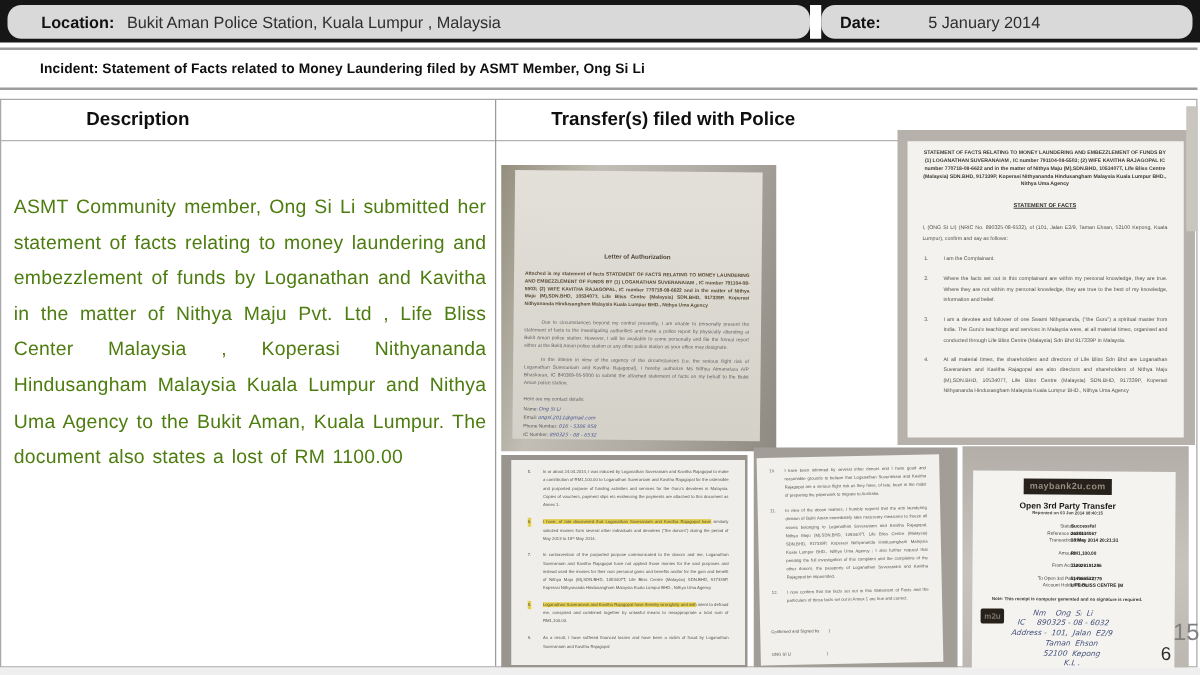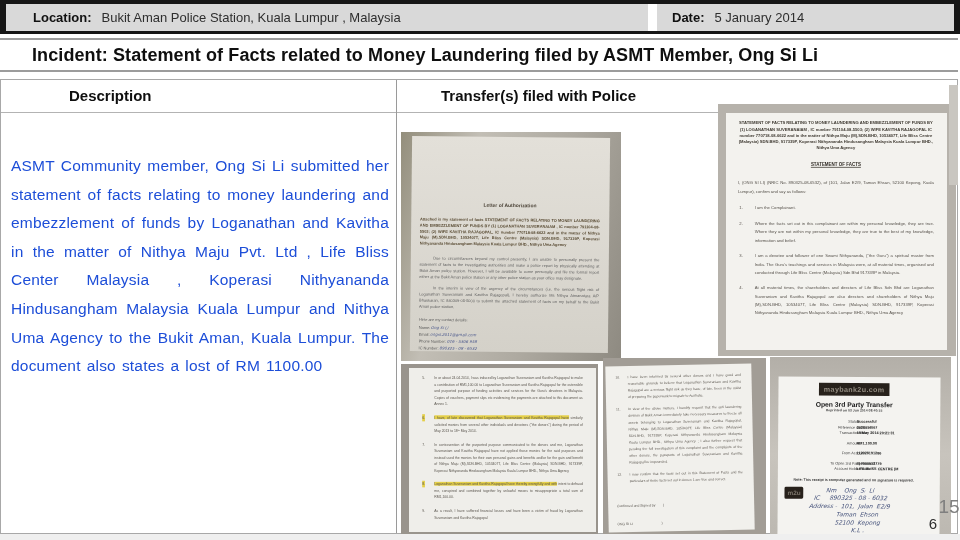--- a/index.html
+++ b/index.html
@@ -1,39 +1,39 @@
 <!DOCTYPE html>
 <html><head>
 <meta charset="utf-8">
 <style>
   * { margin:0; padding:0; box-sizing:border-box; }
   html,body { width:960px; height:540px; background:#fff; font-family:"Liberation Sans",sans-serif; }
   #slide { position:relative; width:960px; height:540px; background:#fff; overflow:hidden; }
 
   
   .topbar { position:absolute; left:0; top:0; width:960px; height:34px; background:#161616; }
-  .topcell { position:absolute; top:4px; height:27px; background:#d9d9d9; display:flex; align-items:center; font-size:13px; color:#2e2e2e; }
+  .topcell { position:absolute; top:4px; height:27px; background:#d9d9d9; display:flex; align-items:center; font-size:13px; color:#2e2e2e;border-radius:11px; }
   .topcell .lbl { font-weight:bold; color:#111; margin-right:10px; }
   .cell-location { left:6px; width:642px; padding-left:27px; }
   .cell-divider { position:absolute; left:648px; top:4px; width:9px; height:27px; background:#fff; }
-  .cell-date { left:657px; width:297px; padding-left:15px; }
+  .cell-date { left:657px; width:297px; padding-left:15px;gap:28px; }
 
   
   .incident { position:absolute; left:0; top:38px; width:958px; height:34px; background:#fff; border-top:2px solid #9c9c9c; border-bottom:2px solid #9c9c9c; display:flex; align-items:center; }
-  .incident span { margin-left:32px; font-weight:bold; font-size:18px; color:#0f0f0f; letter-spacing:0.1px; }
+  .incident span { margin-left:32px; font-weight:bold; font-size:11px; color:#0f0f0f; letter-spacing:0.1px; }
 
   
   .main { position:absolute; left:0; top:79px; width:958px; height:455px; border:1px solid #a8a8a8; background:#fff; }
   .col-divider { position:absolute; left:395px; top:0; width:1px; height:100%; background:#9a9a9a; }
   .hdr-row { position:absolute; left:0; top:0; width:100%; height:33px; border-bottom:1px solid #b3b3b3; }
   .hdr { position:absolute; top:7px; font-weight:bold; font-size:15px; color:#0f0f0f;margin-left:36px; }
   .hdr-left { left:32px; }
   .hdr-right { left:404px; }
 
-  .desc { position:absolute; left:10px; top:72px; width:378px; font-size:15.5px; line-height:28.6px; color:#1d4ed8; text-align:justify; word-spacing:1.5px; letter-spacing:0.2px; }
+  .desc { position:absolute; left:10px; top:72px; width:378px; font-size:15.5px; line-height:28.6px; color:#4d7c0f; text-align:justify; word-spacing:1.5px; letter-spacing:0.2px; }
 
   .caption { position:absolute; left:404px; top:34px; font-size:12.5px; color:#777; letter-spacing:0.4px; }
 
   
   .photo { position:absolute; overflow:hidden; }
   .page { position:absolute; overflow:hidden; }
   .tiny { transform-origin:0 0; }
 
   
   .photo1 { left:400px; top:52px; width:220px; height:229px; background:linear-gradient(105deg,#938e7c 0%,#c2beb5 28%,#aeaaa1 62%,#8e8a81 100%); }

